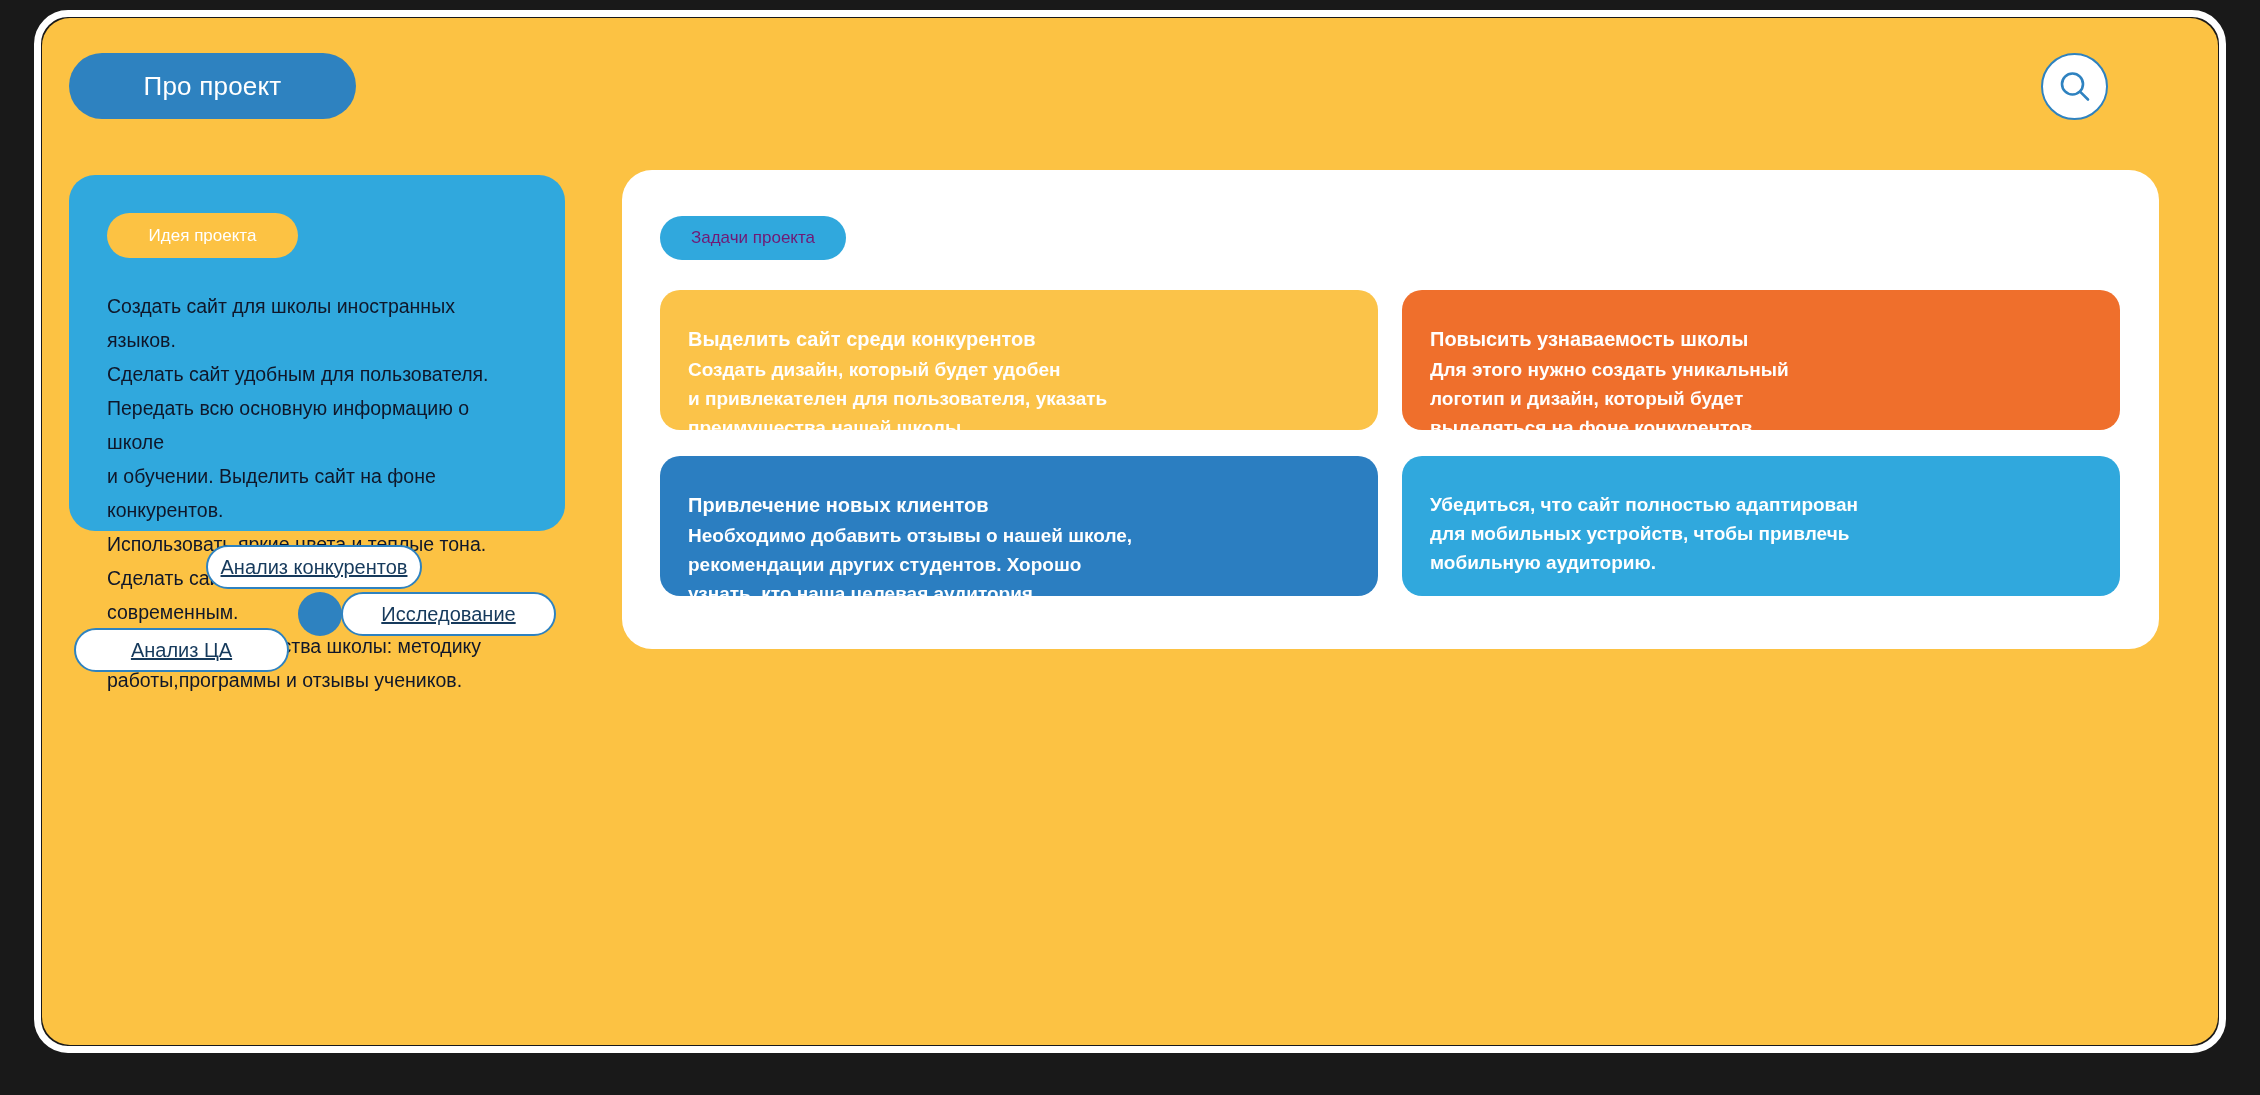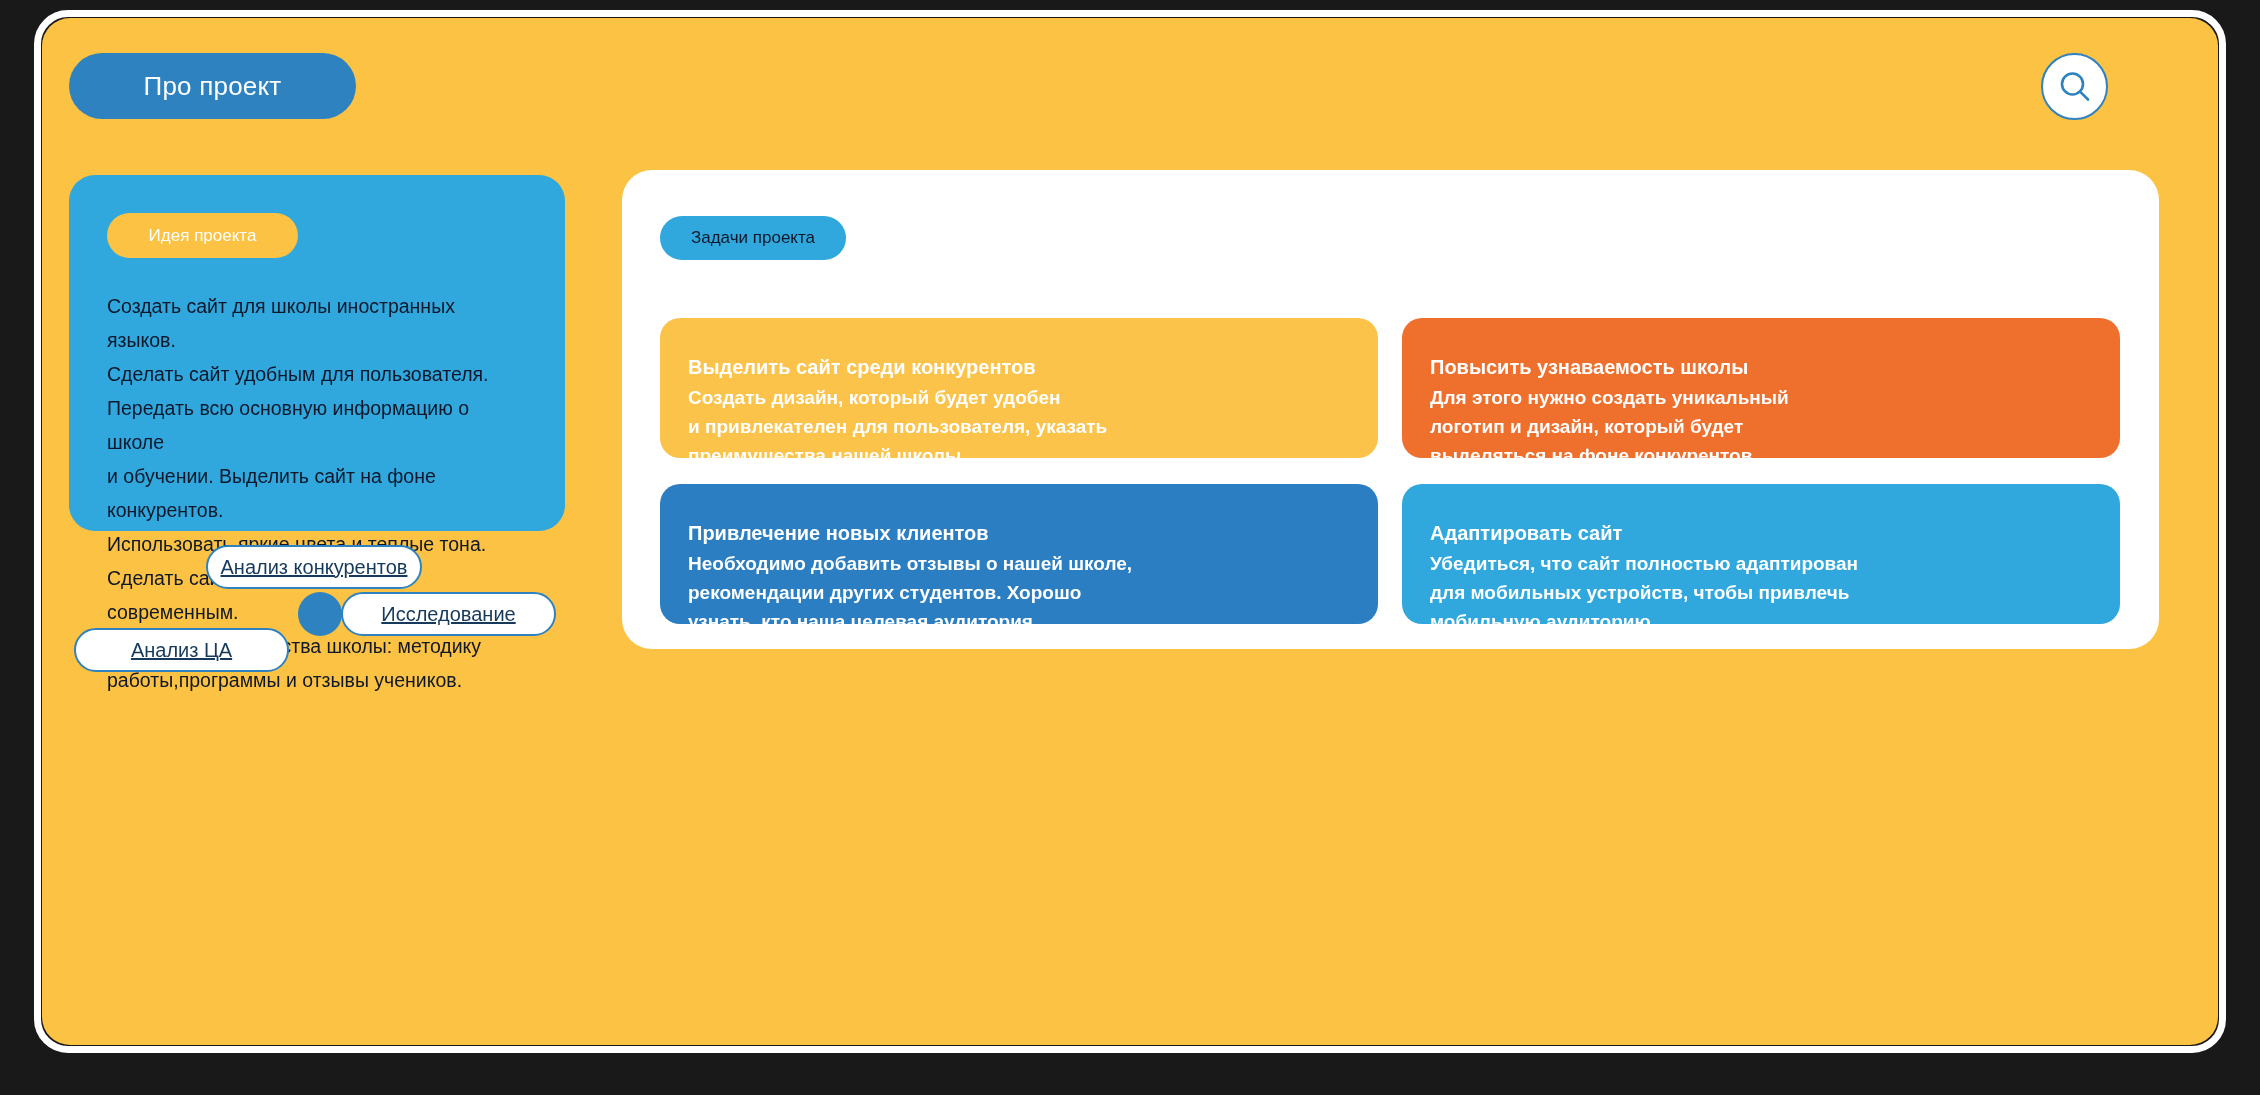--- a/index.html
+++ b/index.html
@@ -153,28 +153,28 @@
     position: absolute;
     left: 38px;
     top: 46px;
     width: 186px;
     height: 44px;
     background: #30a8dd;
     border-radius: 22px;
     display: flex;
     align-items: center;
     justify-content: center;
-    color: #0f172a;
+    color: #701a75;
     font-size: 17px;
   }
 
   .task-grid {
     position: absolute;
     left: 38px;
-    top: 148px;
+    top: 120px;
     width: 1460px;
     display: grid;
     grid-template-columns: 718px 718px;
     grid-template-rows: 140px 140px;
     column-gap: 24px;
     row-gap: 26px;
   }
 
   .task-card {
     border-radius: 20px;
@@ -267,21 +267,20 @@
         </div>
 
         <div class="task-card c-dblue">
           <div class="t-title">Привлечение новых клиентов</div>
           <div class="t-body">Необходимо добавить отзывы о нашей школе,
 рекомендации других студентов. Хорошо
 узнать, кто наша целевая аудитория.</div>
         </div>
 
         <div class="task-card c-lblue">
-          <div class="t-title">Адаптировать сайт</div>
           <div class="t-body">Убедиться, что сайт полностью адаптирован
 для мобильных устройств, чтобы привлечь
 мобильную аудиторию.</div>
         </div>
 
       </div>
     </div>
 
   </div>
 </div>

